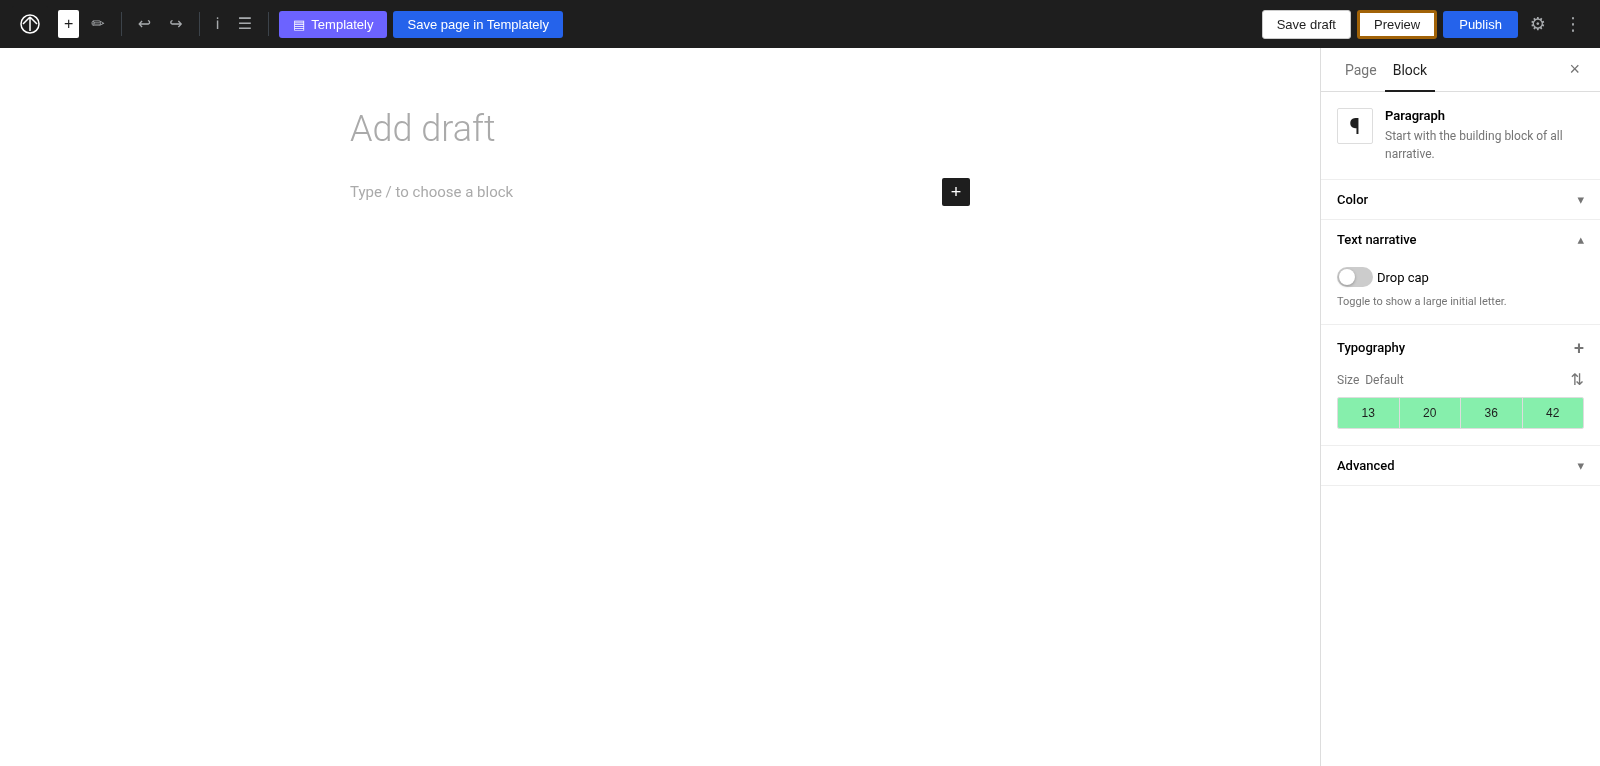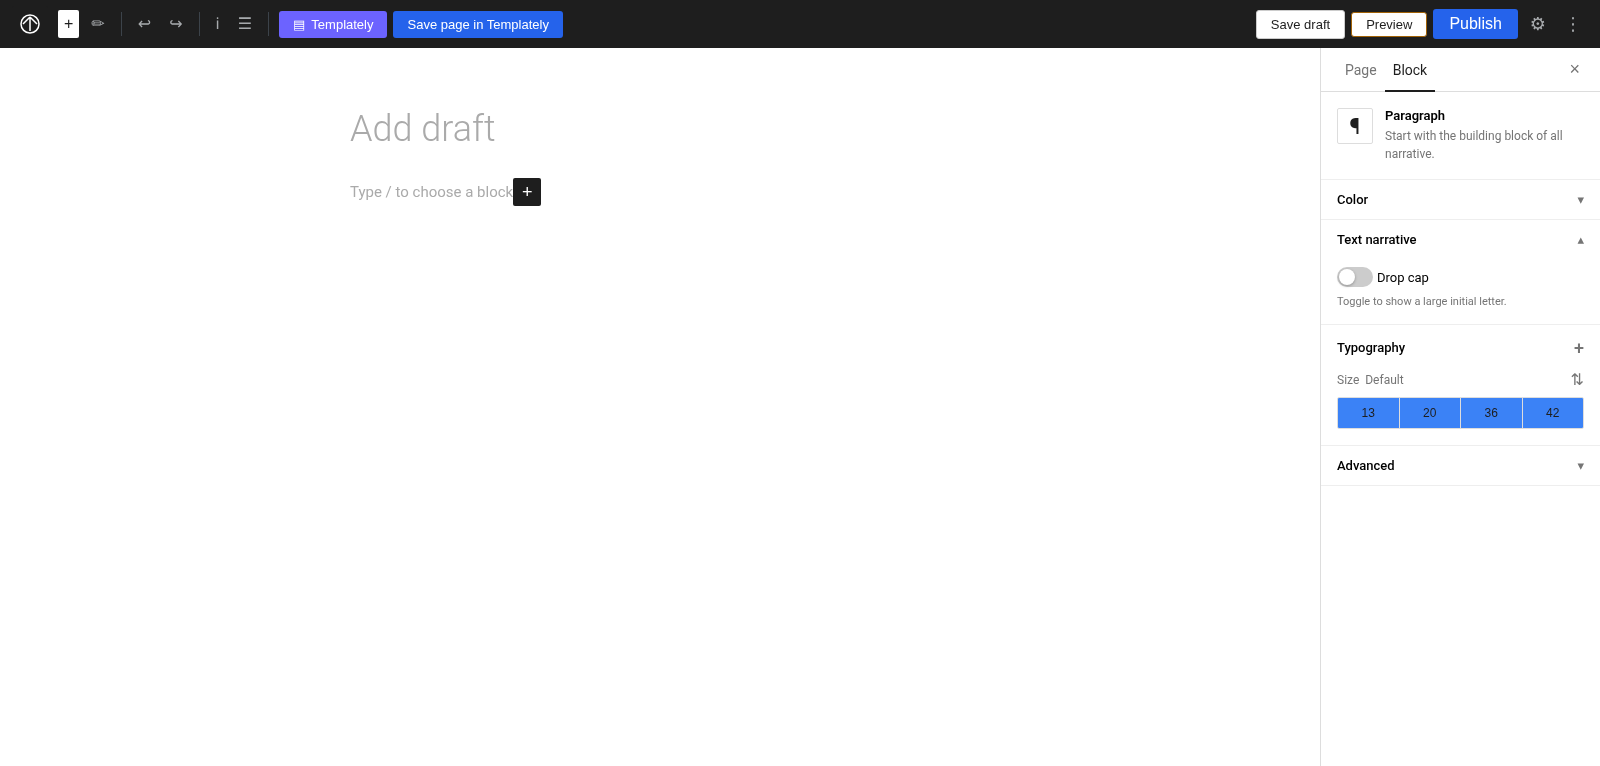--- a/index.html
+++ b/index.html
@@ -33,26 +33,26 @@
       background: #2563eb; color: #fff; border: none;
       border-radius: 3px; padding: 6px 14px; cursor: pointer;
       font-size: 13px;
     }
     .toolbar-right { margin-left: auto; display: flex; align-items: center; gap: 6px; }
     .btn-save-draft {
       background: #fff; color: #1e1e1e; border: 1px solid #ccc;
       border-radius: 3px; padding: 6px 14px; cursor: pointer; font-size: 13px;
     }
     .btn-preview {
-      background: #fff; color: #1e1e1e; border: 1px solid #a16207;
+      background: #fff; color: #1e1e1e; border: 3px solid #a16207;
       border-radius: 3px; padding: 4px 14px; cursor: pointer; font-size: 13px;
     }
     .btn-publish {
       background: #2563eb; color: #fff; border: none;
-      border-radius: 3px; padding: 6px 16px; cursor: pointer; font-size: 16px;
+      border-radius: 3px; padding: 6px 16px; cursor: pointer; font-size: 13px;
     }
     .btn-settings {
       background: none; border: none; color: #a7aaad;
       cursor: pointer; padding: 6px; font-size: 18px;
     }
     .btn-more {
       background: none; border: none; color: #a7aaad;
       cursor: pointer; padding: 6px; font-size: 18px;
     }
 
@@ -69,21 +69,21 @@
     }
     .editor-content {
       width: 100%; max-width: 700px; padding: 0 40px;
     }
     .page-title {
       font-size: 36px; font-weight: 300; color: #aaa;
       margin-bottom: 24px; outline: none;
       border: none; width: 100%;
     }
     .block-placeholder {
-      display: flex; align-items: center; 
+      display: flex; align-items: center; justify-content: space-between;
       color: #aaa; font-size: 15px; padding: 4px 0; cursor: text;
     }
     .add-block-btn {
       width: 28px; height: 28px; background: #1e1e1e; color: #fff;
       border: none; border-radius: 2px; cursor: pointer;
       font-size: 18px; display: flex; align-items: center; justify-content: center;
     }
 
     
     .sidebar {
@@ -155,21 +155,21 @@
     }
     .typography-header span { font-size: 13px; font-weight: 500; }
     .typography-body { padding: 0 16px 16px; }
     .size-row { display: flex; align-items: center; justify-content: space-between; margin-bottom: 8px; }
     .size-label { font-size: 12px; color: #757575; }
     .size-controls-icon { font-size: 16px; color: #757575; cursor: pointer; }
     .font-size-buttons {
       display: flex; border: 1px solid #ddd; border-radius: 2px; overflow: hidden;
     }
     .font-size-btn {
-      flex: 1; padding: 8px 4px; background: #3b82f6; border: none;
+      flex: 1; padding: 8px 4px; background: #86efac; border: none;
       border-right: 1px solid #ddd; cursor: pointer; font-size: 12px;
       color: #1e1e1e; text-align: center;
     }
     .font-size-btn:last-child { border-right: none; }
 
     
     .advanced-section {
       border-bottom: 1px solid #eee;
     }
     .advanced-header {

